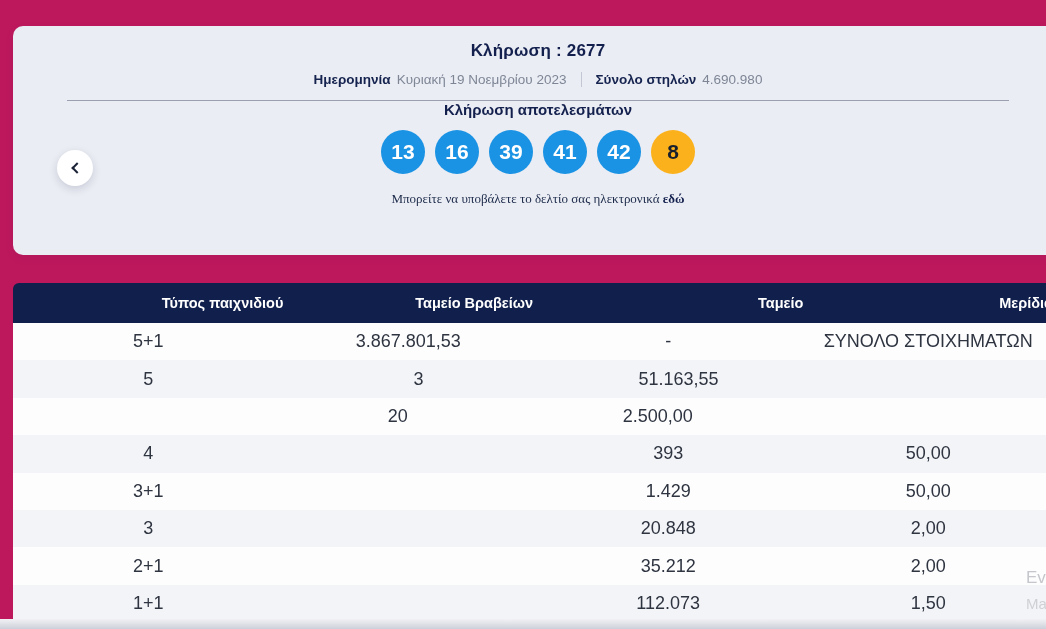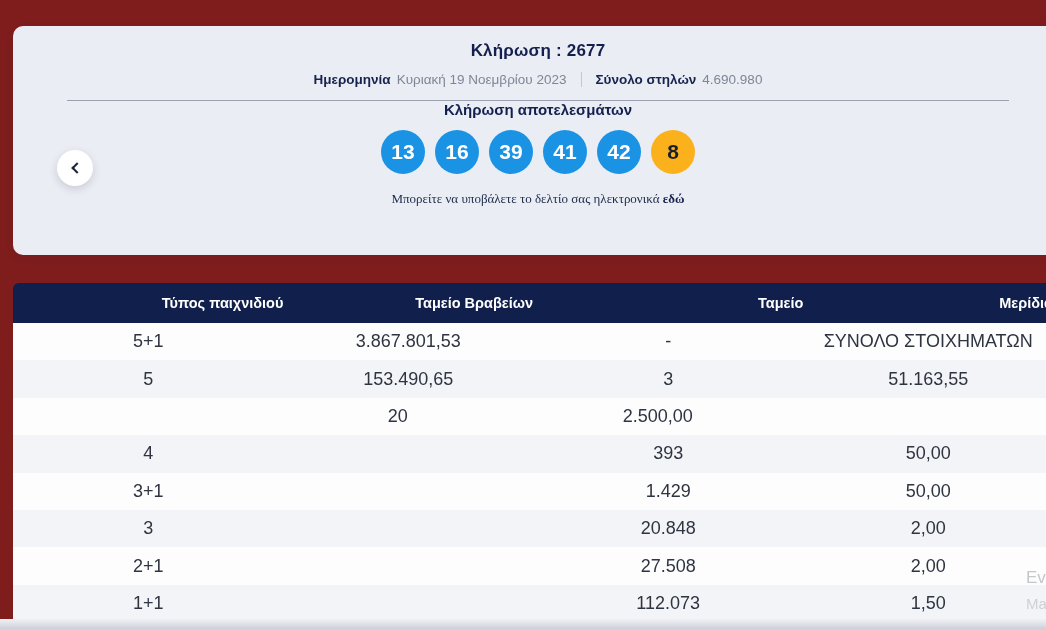--- a/index.html
+++ b/index.html
@@ -3,21 +3,21 @@
 <meta charset="utf-8">
 <style>
   * { margin:0; padding:0; box-sizing:border-box; }
   html,body { width:1046px; height:629px; }
   body {
     font-family: "Liberation Sans", "DejaVu Sans", sans-serif;
     background:#fbfbfd;
   }
   .page {
     position:relative; width:1046px; height:629px;
-    overflow:hidden; background:#7f1d1d;padding-left:28px;
+    overflow:hidden; background:#be185d;padding-left:28px;
   }
 
   
   .draw-card {
     position:absolute; left:13px; top:26px;
     width:1050px; height:229px;
     background:#ebedf4; border-radius:10px;
     box-shadow:0 3px 10px rgba(25,35,70,0.07);
     display:flex; flex-direction:column; align-items:center;
   }
@@ -141,21 +141,20 @@
     </div>
     <div class="tbody">
         <div class="trow">
           <div class="cell c1">5+1</div>
           <div class="cell c2">3.867.801,53</div>
           <div class="cell c3">-</div>
           <div class="cell c4">ΣΥΝΟΛΟ ΣΤΟΙΧΗΜΑΤΩΝ</div>
         </div>
         <div class="trow alt">
           <div class="cell c1">5</div>
-          <div class="cell c2">153.490,65</div>
           <div class="cell c3">3</div>
           <div class="cell c4">51.163,55</div>
         </div>
         <div class="trow">
           <div class="cell c2"></div>
           <div class="cell c3">20</div>
           <div class="cell c4">2.500,00</div>
         </div>
         <div class="trow alt">
           <div class="cell c1">4</div>
@@ -171,21 +170,21 @@
         </div>
         <div class="trow alt">
           <div class="cell c1">3</div>
           <div class="cell c2"></div>
           <div class="cell c3">20.848</div>
           <div class="cell c4">2,00</div>
         </div>
         <div class="trow">
           <div class="cell c1">2+1</div>
           <div class="cell c2"></div>
-          <div class="cell c3">27.508</div>
+          <div class="cell c3">35.212</div>
           <div class="cell c4">2,00</div>
         </div>
         <div class="trow alt">
           <div class="cell c1">1+1</div>
           <div class="cell c2"></div>
           <div class="cell c3">112.073</div>
           <div class="cell c4">1,50</div>
         </div>
       </div>
   </section>

